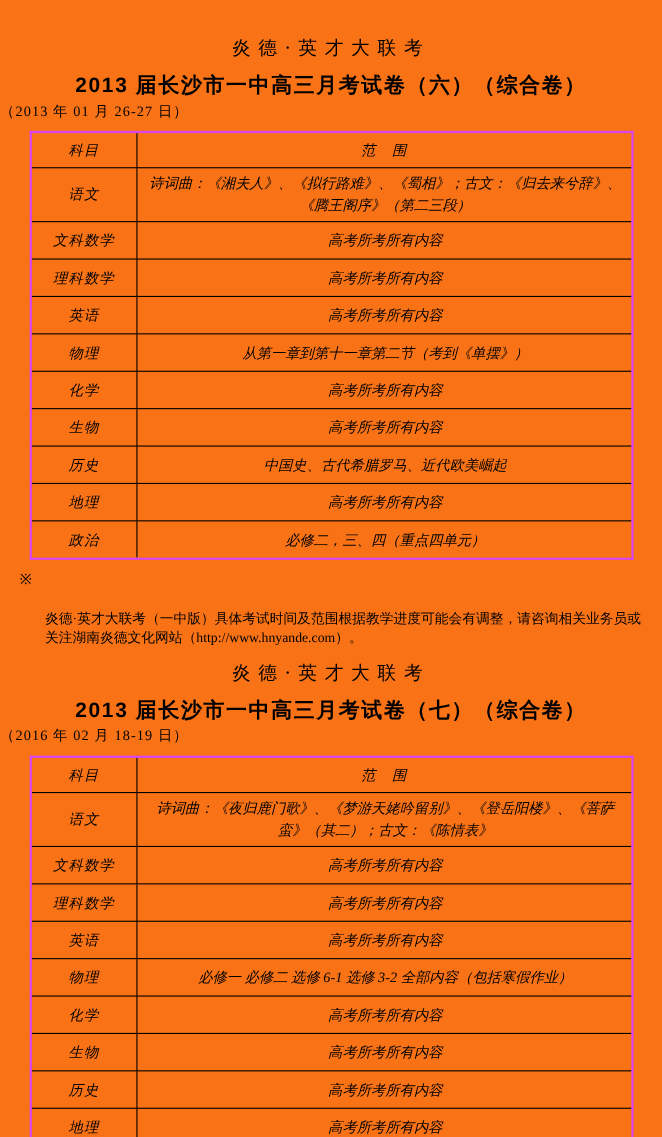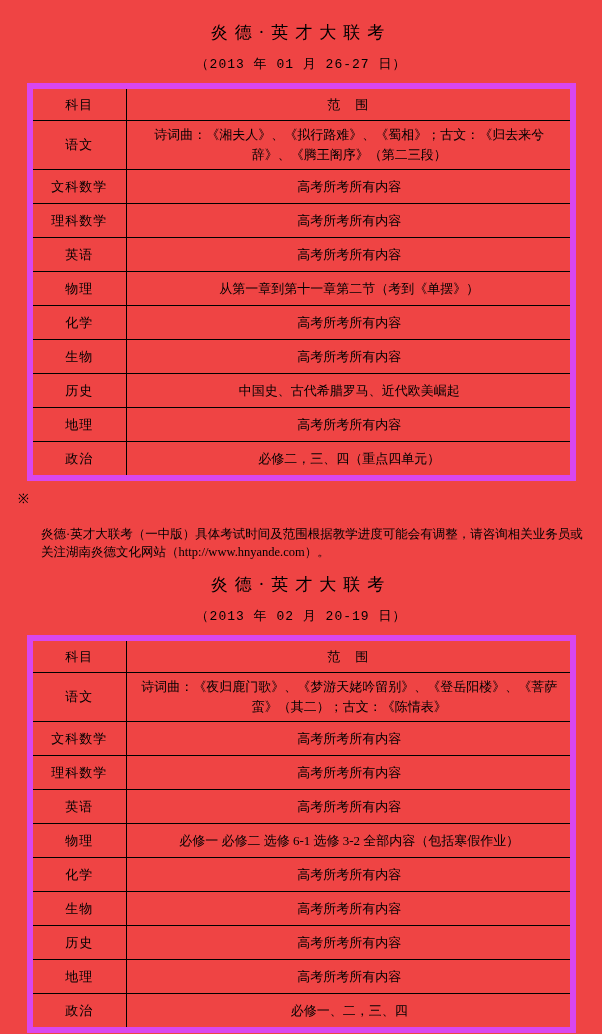--- a/index.html
+++ b/index.html
@@ -11,54 +11,53 @@
     width: 602px;
     height: 1034px;
     font-family: "Liberation Serif", serif;
     color: #000000;
     overflow: hidden;
   }
   .page {
     width: 602px;
     height: 1034px;
     box-sizing: border-box;
-    padding-top: 20px;
-    background: #ef4444;
+    padding-top: 32px;
+    background: #f97316;
   }
   .brand {
     text-align: center;
     font-size: 17px;
     line-height: 24px;
     letter-spacing: 7px;
     font-family: "DejaVu Serif", "Liberation Serif", serif;
   }
   .exam-title {
     text-align: center;
     font-size: 19px;
     line-height: 26px;
     margin-top: 10px;
     font-weight: bold;
     letter-spacing: 1.5px;
     font-family: "Liberation Sans", "DejaVu Sans", sans-serif;
   }
   .exam-date {
-    text-align: center;
     font-size: 13px;
     line-height: 17px;
-    margin-top: 12px;
     margin-bottom: 10px;
     letter-spacing: 1px;
-    font-family: Liberation Mono, monospace;
+    font-family: Liberation Serif, serif;
   }
   table.subjects {
     width: 549px;
     margin: 0 auto;
     border-collapse: collapse;
-    border: 6px solid #d946ef;
+    border: 2px solid #d946ef;
     table-layout: fixed;
+    font-style: italic;
   }
   table.subjects col.c1 { width: 97px; }
   table.subjects th,
   table.subjects td {
     border: 1px solid #000000;
     font-size: 13px;
     line-height: 20px;
     vertical-align: middle;
     font-weight: normal;
   }
@@ -95,20 +94,21 @@
   }
   .section-2 .brand { margin-top: 11px; }
 </style>
 </head>
 <body>
 
 <div class="page">
 
   <div class="section section-1">
     <div class="brand">炎德·英才大联考</div>
+    <div class="exam-title">2013 届长沙市一中高三月考试卷（六）（综合卷）</div>
     <div class="exam-date">（2013 年 01 月 26-27 日）</div>
     <table class="subjects">
       <colgroup>
           <col class="c1">
           <col class="c2">
         </colgroup>
       <thead>
         <tr>
           <th>科目</th>
           <th>范　围</th>
@@ -158,21 +158,22 @@
         </tbody>
     </table>
     <div class="note">
       <span class="note-marker">※</span>
       <span class="note-text">炎德·英才大联考（一中版）具体考试时间及范围根据教学进度可能会有调整，请咨询相关业务员或关注湖南炎德文化网站（http://www.hnyande.com）。</span>
     </div>
   </div>
 
   <div class="section section-2">
     <div class="brand">炎德·英才大联考</div>
-    <div class="exam-date">（2013 年 02 月 20-19 日）</div>
+    <div class="exam-title">2013 届长沙市一中高三月考试卷（七）（综合卷）</div>
+    <div class="exam-date">（2016 年 02 月 18-19 日）</div>
     <table class="subjects">
       <colgroup>
           <col class="c1">
           <col class="c2">
         </colgroup>
       <thead>
         <tr>
           <th>科目</th>
           <th>范　围</th>
         </tr>

